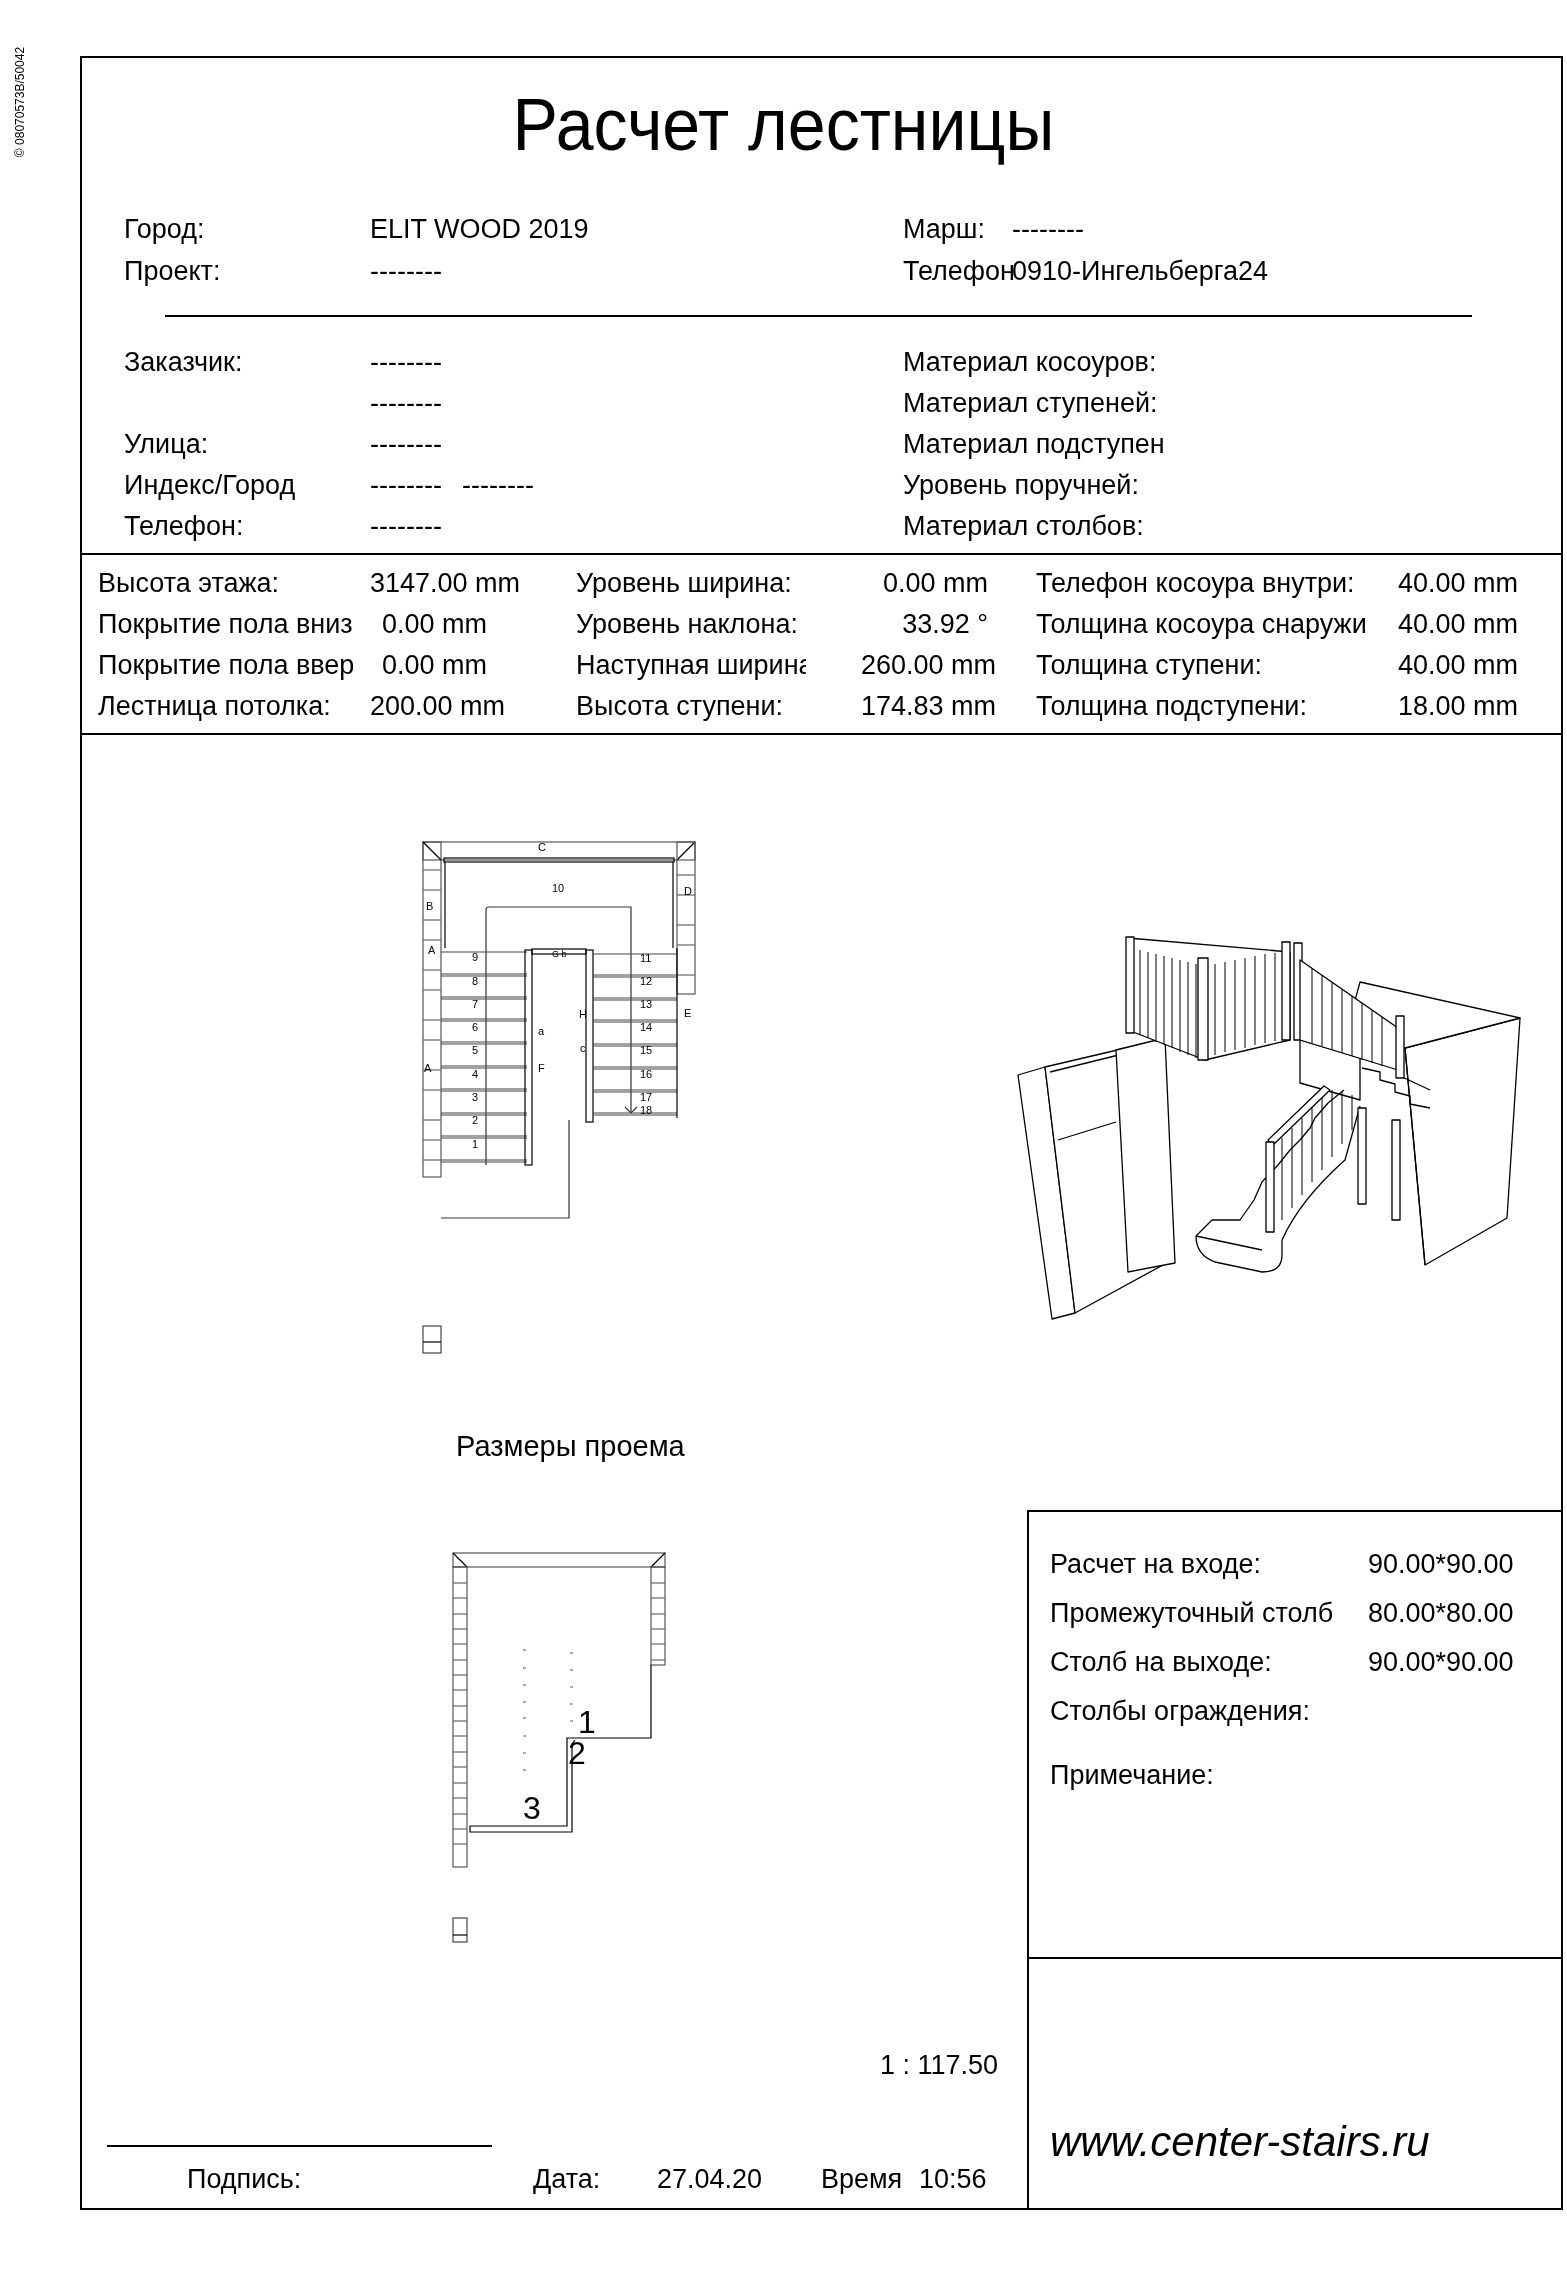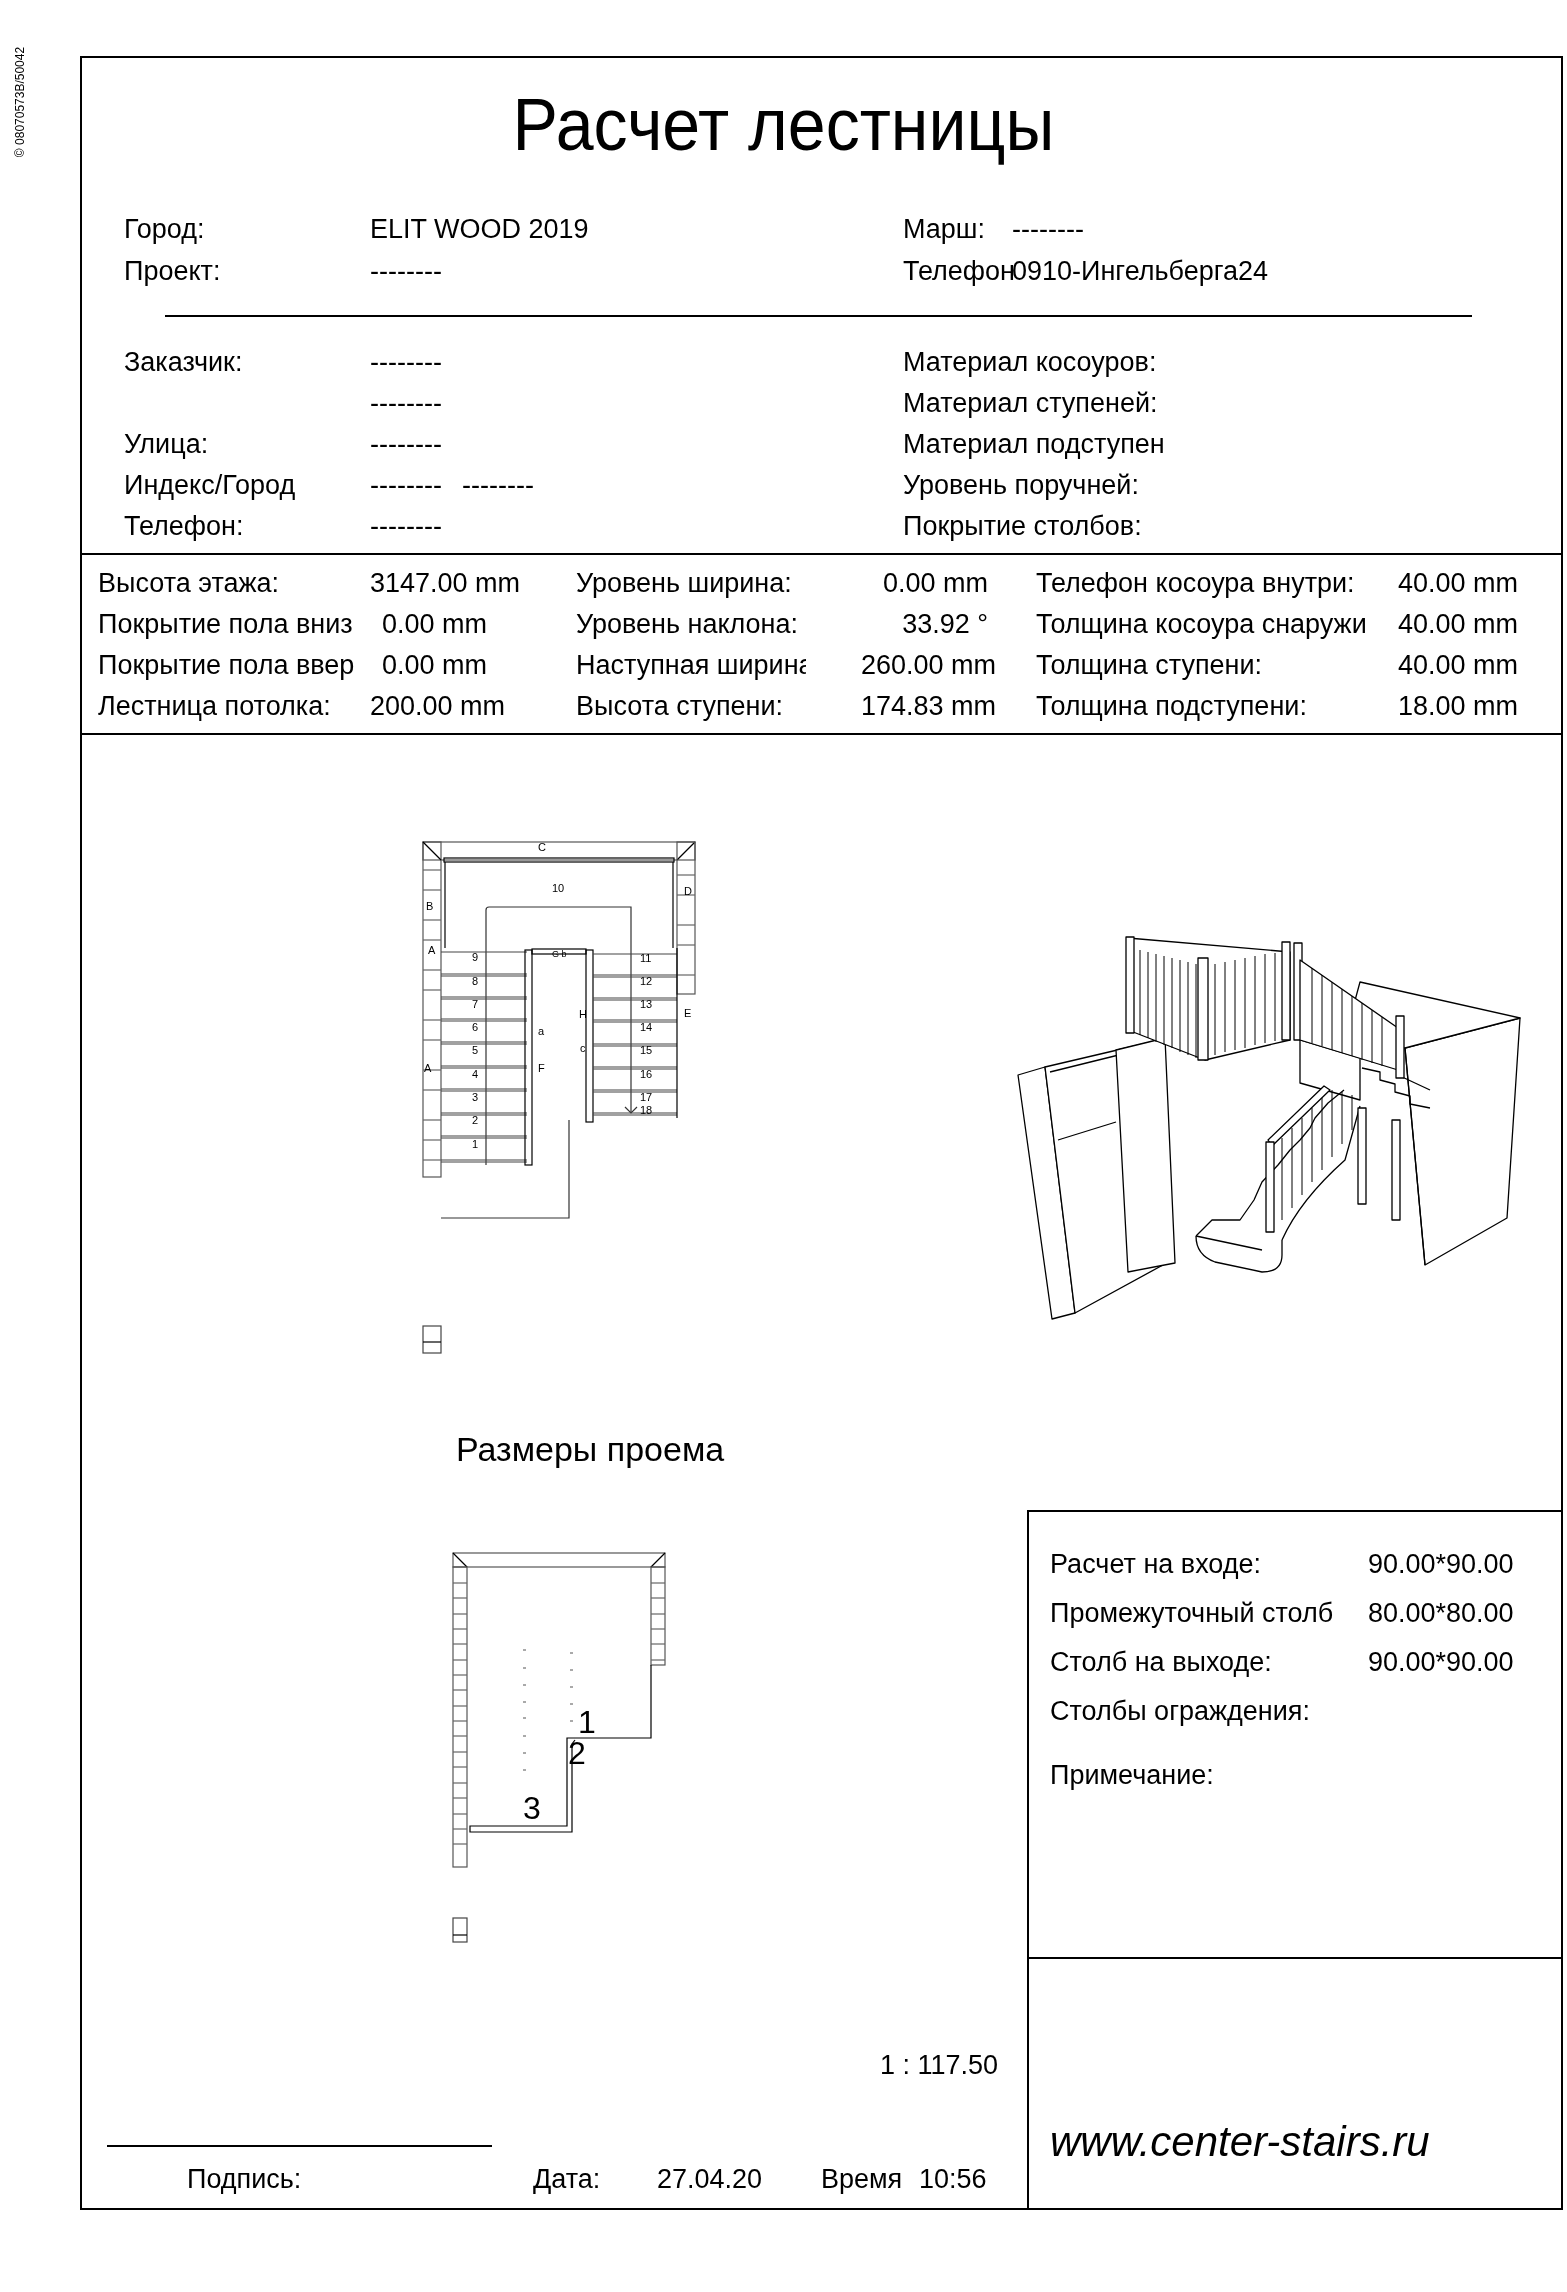--- a/index.html
+++ b/index.html
@@ -10,21 +10,21 @@
            border:2px solid #000; box-sizing:border-box; }
   .hline { position:absolute; height:0; border-top:2px solid #000; }
   .vline { position:absolute; width:0; border-left:2px solid #000; }
   .copyright { position:absolute; left:-60px; top:95px; transform:rotate(-90deg);
                font-size:12px; width:160px; text-align:center; }
   .title { position:absolute; left:0; width:1567px; top:82px; text-align:center;
            font-size:74px; transform:scaleX(0.92); }
   .t27 { font-size:27px; }
   .right { text-align:right; }
   .url { font-size:42px; font-style:italic; }
-  .sub { font-size:34px; }
+  .sub { font-size:29px; }
   svg { position:absolute; overflow:visible; }
   svg text { font-family:"Liberation Sans", sans-serif; }
 </style>
 </head>
 <body>
 
 <div class="copyright">© 08070573B/50042</div>
 
 <div class="frame"></div>
 
@@ -49,21 +49,21 @@
 <div class="abs t27" style="left:124px;top:470px">Индекс/Город</div>
 <div class="abs t27" style="left:370px;top:470px">--------</div>
 <div class="abs t27" style="left:462px;top:470px">--------</div>
 <div class="abs t27" style="left:124px;top:511px">Телефон:</div>
 <div class="abs t27" style="left:370px;top:511px">--------</div>
 
 <div class="abs t27" style="left:903px;top:347px">Материал косоуров:</div>
 <div class="abs t27" style="left:903px;top:388px">Материал ступеней:</div>
 <div class="abs t27" style="left:903px;top:429px">Материал подступен</div>
 <div class="abs t27" style="left:903px;top:470px">Уровень поручней:</div>
-<div class="abs t27" style="left:903px;top:511px">Покрытие столбов:</div>
+<div class="abs t27" style="left:903px;top:511px">Материал столбов:</div>
 
 <div class="hline" style="left:80px;top:553px;width:1483px"></div>
 
 <div>
   <div class="abs t27" style="left:98px;top:568px;width:260px;overflow:hidden">Высота этажа:</div>
   <div class="abs t27" style="left:370px;top:568px">3147.00 mm</div>
   <div class="abs t27" style="left:98px;top:609px;width:262px;overflow:hidden">Покрытие пола вниз</div>
   <div class="abs t27" style="left:382px;top:609px">0.00 mm</div>
   <div class="abs t27" style="left:98px;top:650px;width:262px;overflow:hidden">Покрытие пола ввер</div>
   <div class="abs t27" style="left:382px;top:650px">0.00 mm</div>

